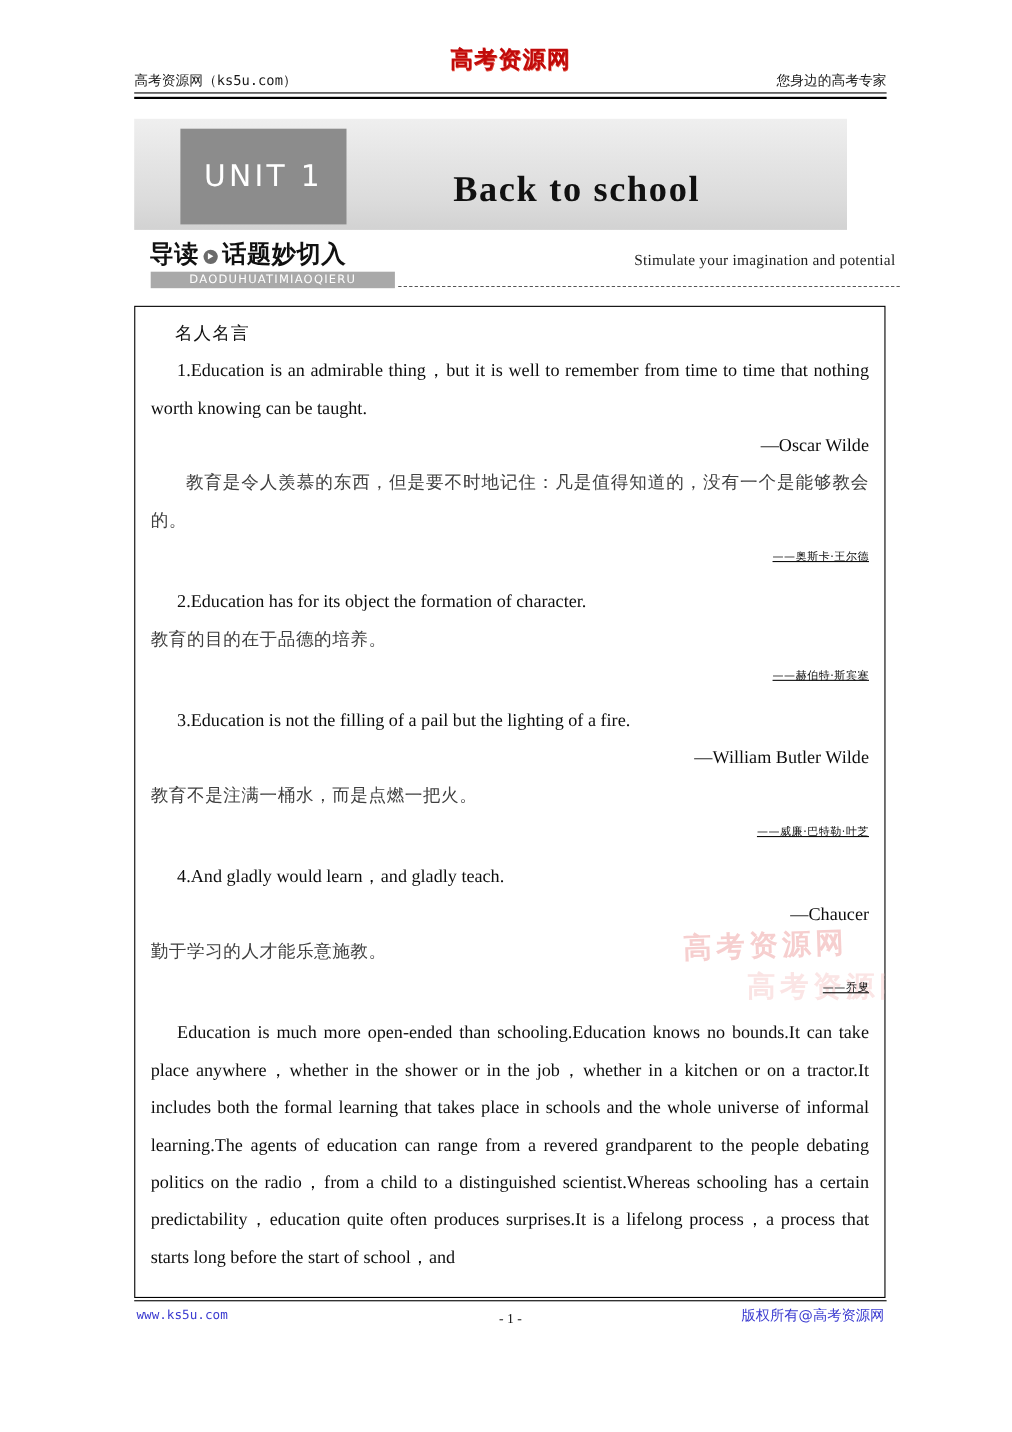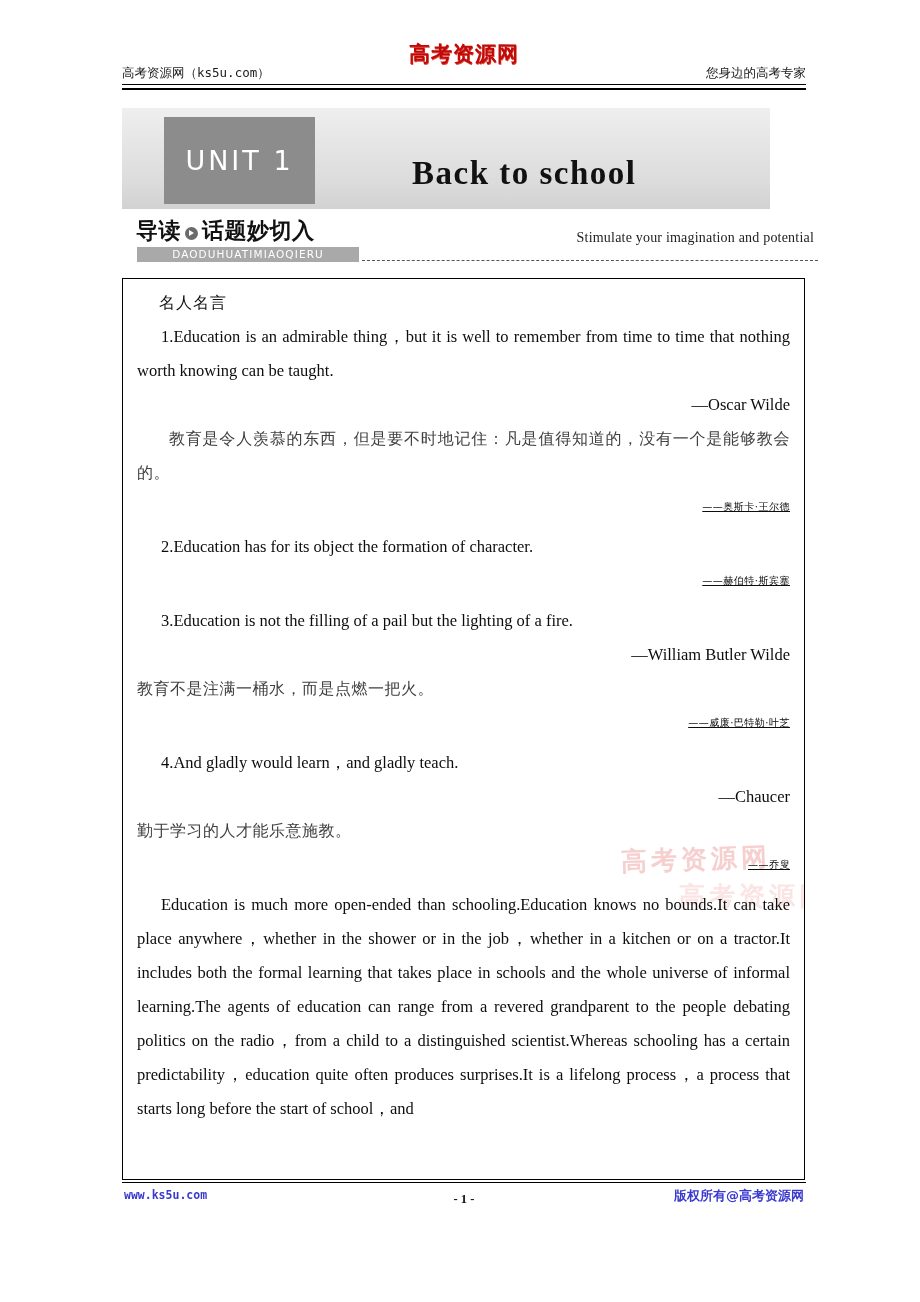--- a/index.html
+++ b/index.html
@@ -279,21 +279,20 @@
   }
   .spacer-sm { height: 6px; }
 
   
   #page-footer {
     position: absolute;
     left: 122px;
     top: 1182px;
     width: 684px;
     height: 30px;
-    font-weight: bold;
   }
   #footer-rule {
     position: absolute;
     left: 0; right: 0; top: 0;
     border-top: 1.5px solid #000;
   }
   #footer-left {
     position: absolute;
     left: 2px;
     top: 6px;
@@ -360,20 +359,21 @@
 
     <div class="quote-block">
       <p class="en-line indent para-justify">1.Education is an admirable thing，but it is well to remember from time to time that nothing worth knowing can be taught.</p>
       <p class="attrib">—Oscar Wilde</p>
       <p class="cn-line indent para-justify">教育是令人羡慕的东西，但是要不时地记住：凡是值得知道的，没有一个是能够教会的。</p>
       <p class="attrib cn">——奥斯卡·王尔德</p>
     </div>
 
     <div class="quote-block">
       <p class="en-line indent">2.Education has for its object the formation of character.</p>
+      <p class="cn-line">教育的目的在于品德的培养。</p>
       <p class="attrib cn">——赫伯特·斯宾塞</p>
     </div>
 
     <div class="quote-block">
       <p class="en-line indent">3.Education is not the filling of a pail but the lighting of a fire.</p>
       <p class="attrib">—William Butler Wilde</p>
       <p class="cn-line">教育不是注满一桶水，而是点燃一把火。</p>
       <p class="attrib cn">——威廉·巴特勒·叶芝</p>
     </div>
 

